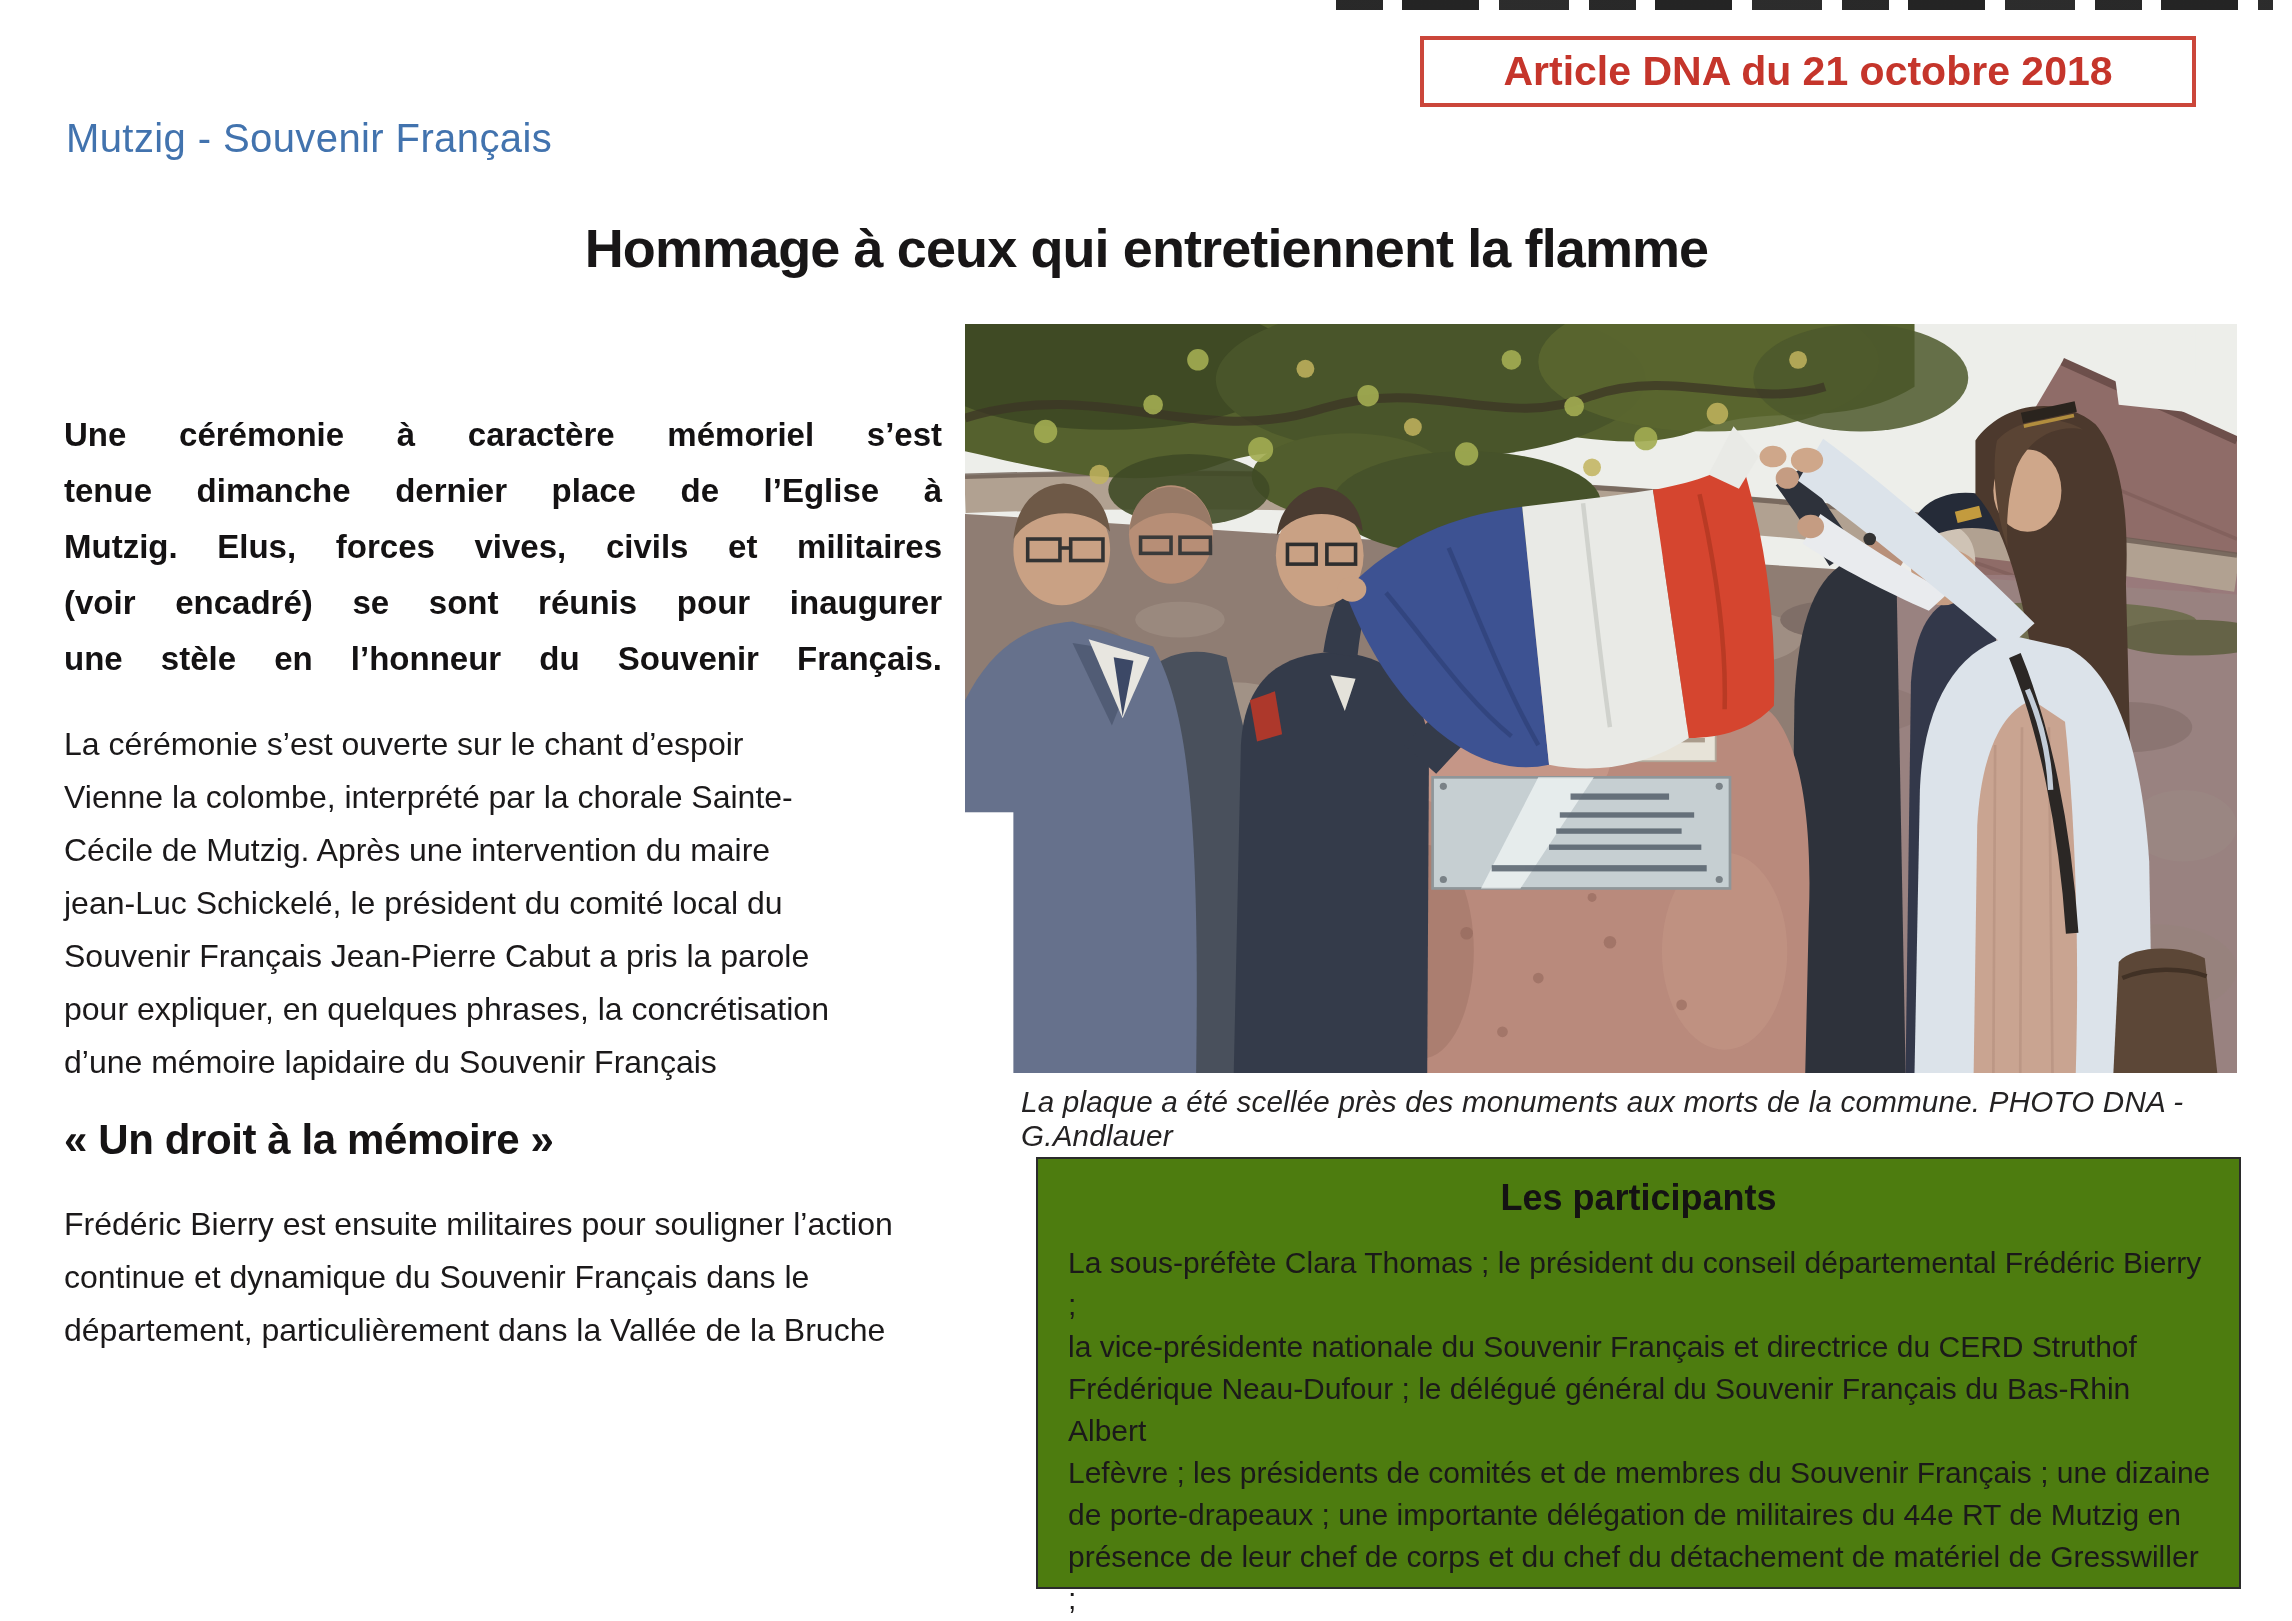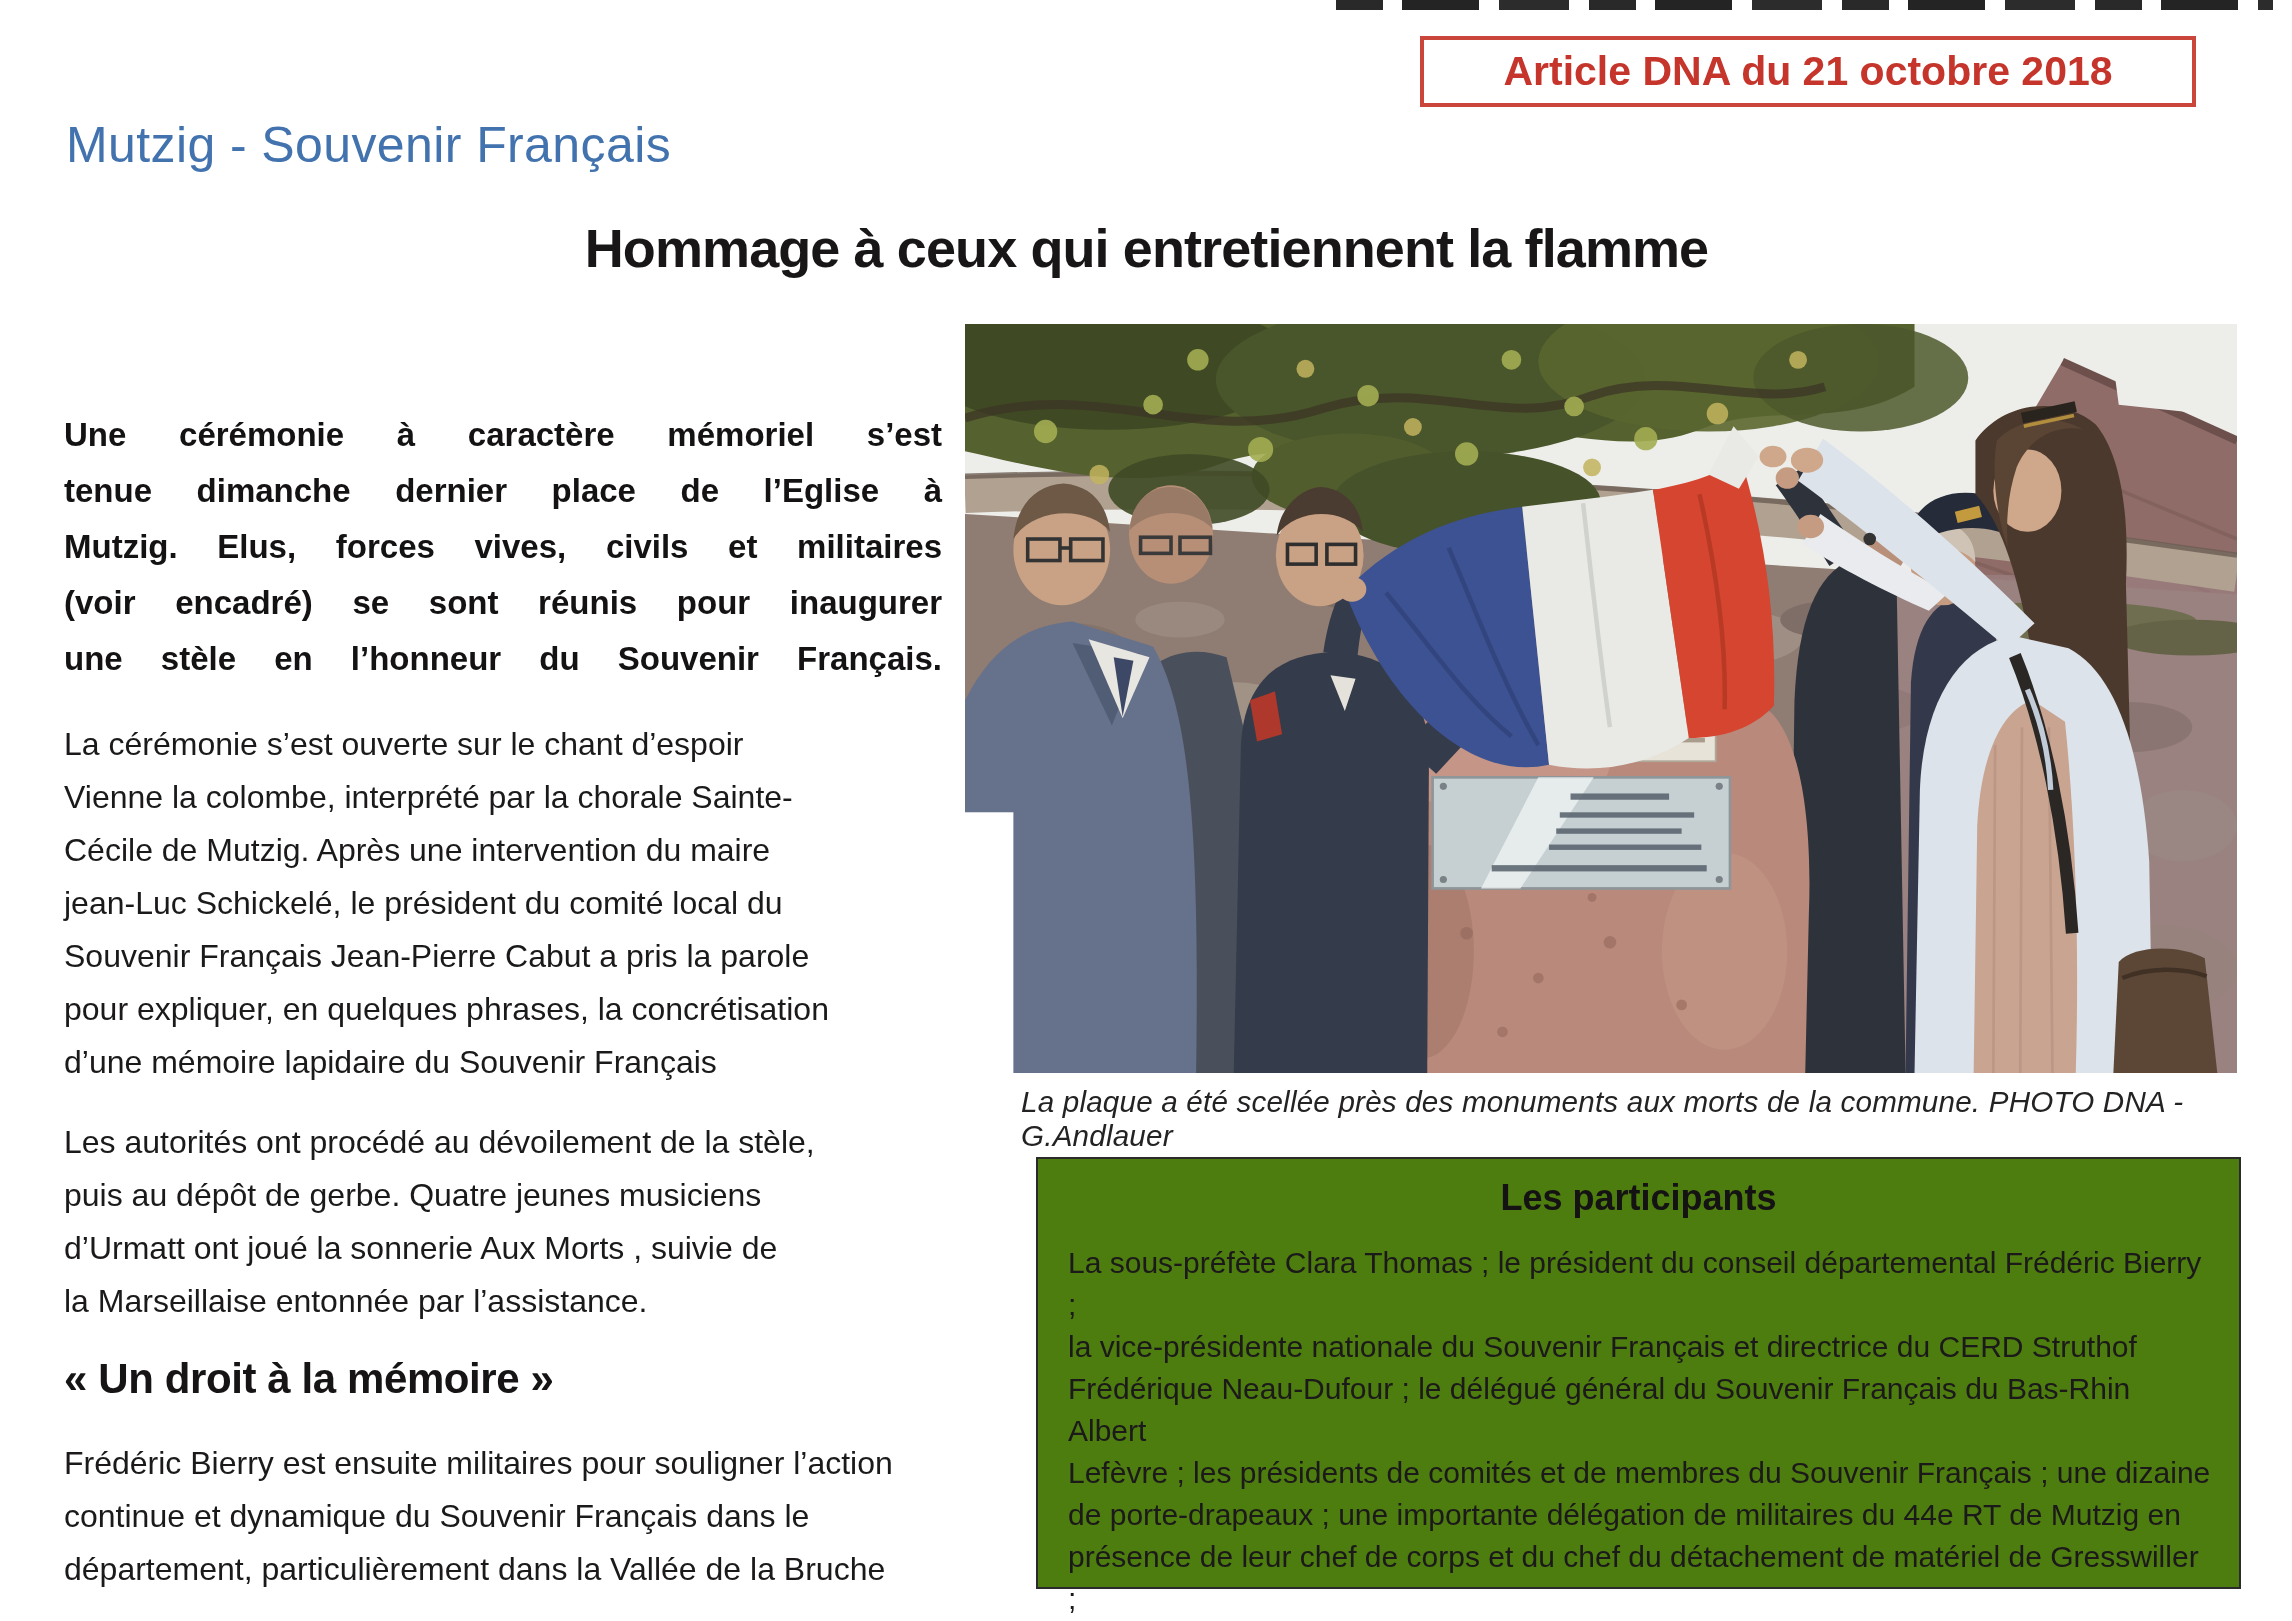--- a/index.html
+++ b/index.html
@@ -23,21 +23,21 @@
   .stamp{
     position:absolute;left:1420px;top:36px;width:768px;height:63px;
     border:4.5px solid #cb463a;
     display:flex;align-items:center;justify-content:center;
   }
   .stamp span{
     font-size:41px;font-weight:bold;color:#c5352b;letter-spacing:0px;
   }
   .kicker{
     position:absolute;left:66px;top:116px;
-    font-size:50px;color:#4273ae;letter-spacing:0.4px;
+    font-size:40px;color:#4273ae;letter-spacing:0.4px;
   }
   .headline{
     position:absolute;left:0;top:217px;width:2293px;margin:0;
     text-align:center;font-size:54px;font-weight:bold;color:#181617;
     letter-spacing:-0.9px;
   }
   
   .article-col{position:absolute;left:64px;top:407px;}
   .article-col p,.article-col h2{margin:0;}
   .lead{
@@ -101,24 +101,20 @@
 Mutzig. Elus, forces vives, civils et militaires
 (voir encadré) se sont réunis pour inaugurer
 une stèle en l’honneur du Souvenir Français.</p>
   <p class="par p1">La cérémonie s’est ouverte sur le chant d’espoir
 Vienne la colombe, interprété par la chorale Sainte-
 Cécile de Mutzig. Après une intervention du maire
 jean-Luc Schickelé, le président du comité local du
 Souvenir Français Jean-Pierre Cabut a pris la parole
 pour expliquer, en quelques phrases, la concrétisation
 d’une mémoire lapidaire du Souvenir Français</p>
-  <p class="par p2">Les autorités ont procédé au dévoilement de la stèle,
-puis au dépôt de gerbe. Quatre jeunes musiciens
-d’Urmatt ont joué la sonnerie Aux Morts , suivie de
-la Marseillaise entonnée par l’assistance.</p>
   <h2 class="subhead">« Un droit à la mémoire »</h2>
   <p class="par p3">Frédéric Bierry est ensuite militaires pour souligner l’action
 continue et dynamique du Souvenir Français dans le
 département, particulièrement dans la Vallée de la Bruche</p>
 </section>
 
 <figure class="photo" style="margin:0">
   <svg viewBox="0 0 1420 836" preserveAspectRatio="none">
 
     <rect x="0" y="0" width="1420" height="836" fill="#edeeea"></rect>

